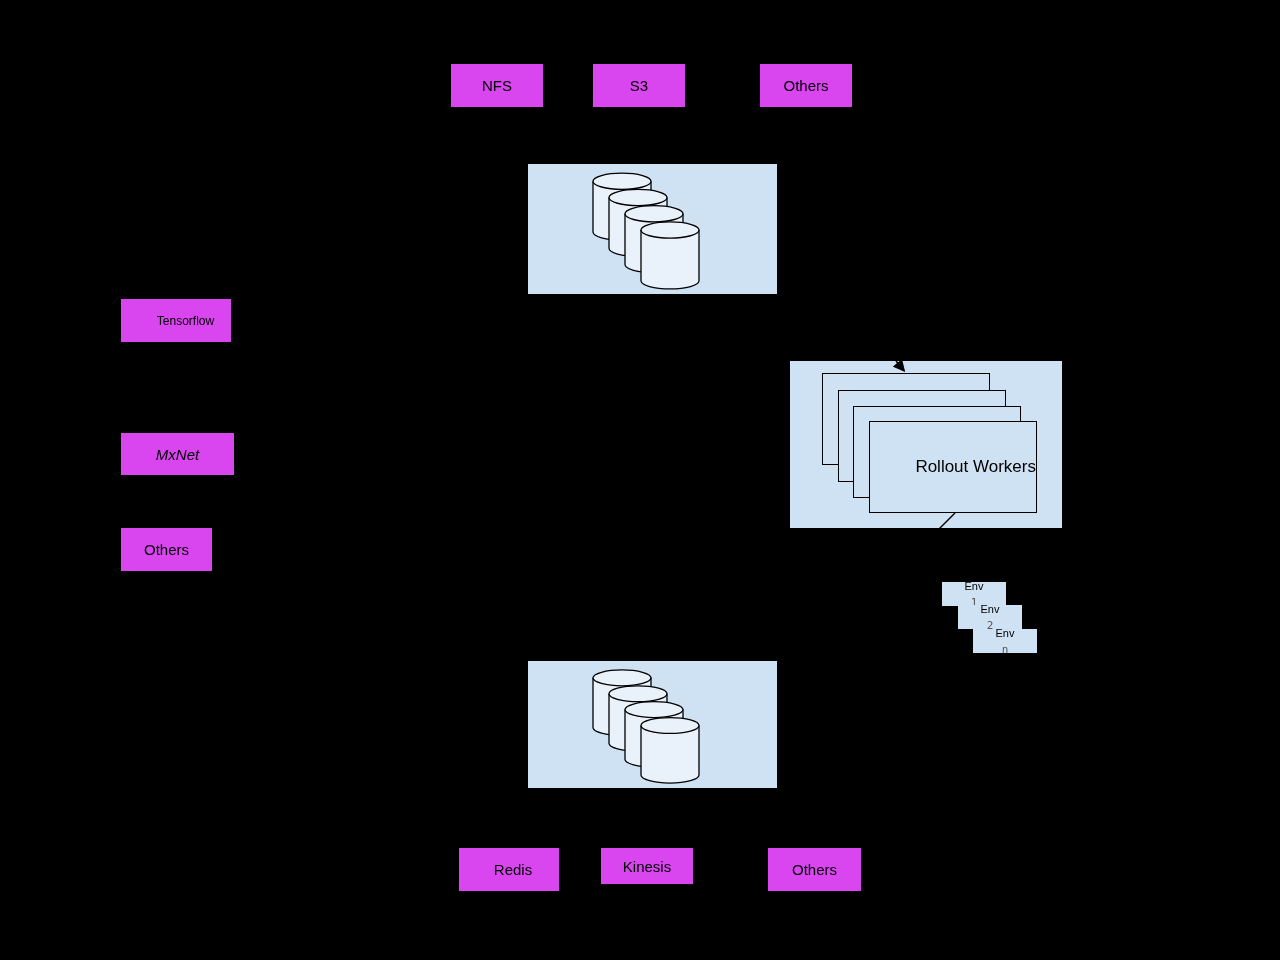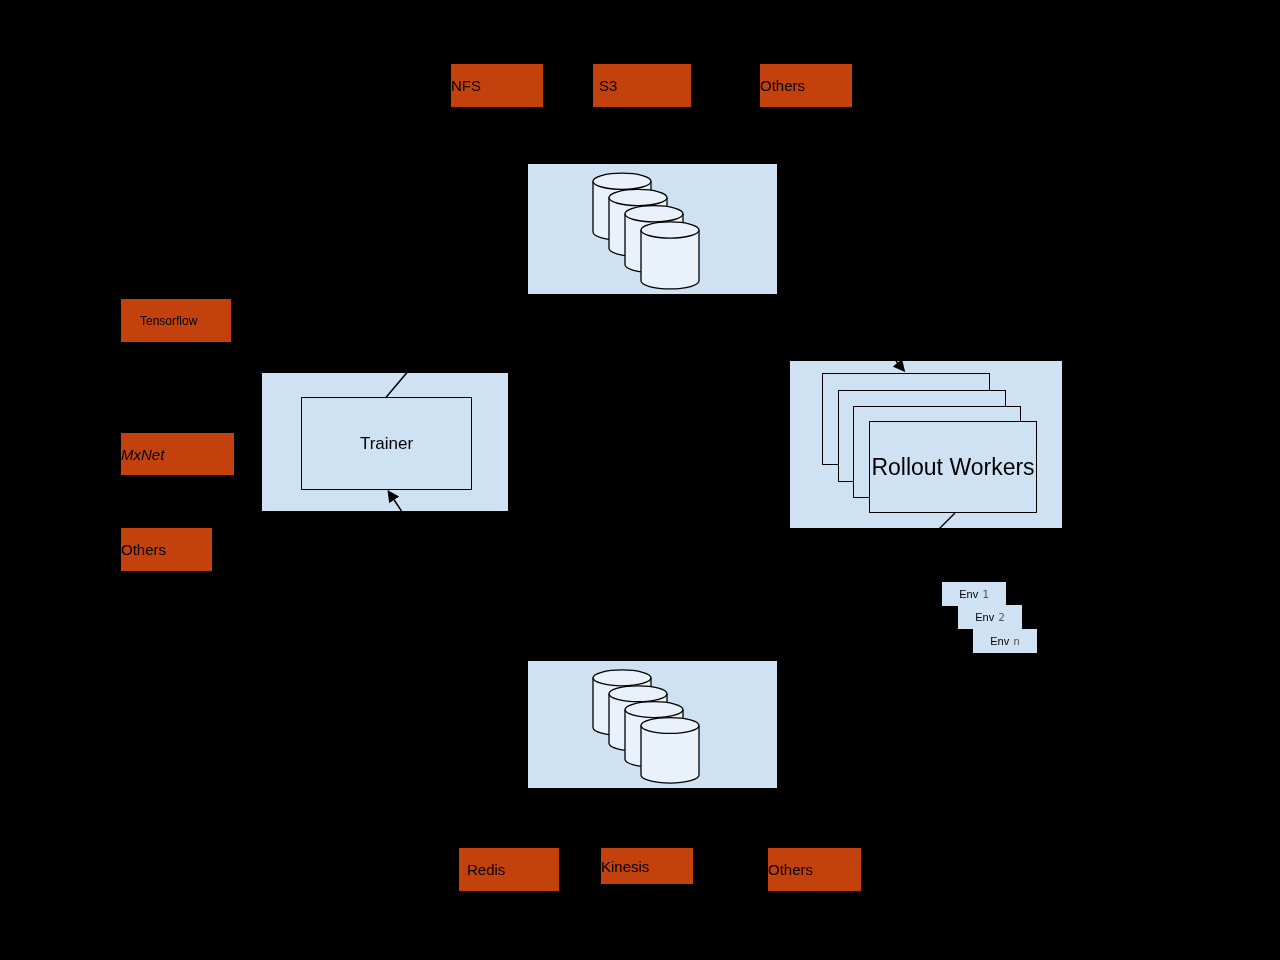--- a/index.html
+++ b/index.html
@@ -1,27 +1,27 @@
 <!DOCTYPE html>
 <html><head>
 <meta charset="utf-8">
 <style>
   html,body{margin:0;padding:0;background:#000;}
   #canvas{
     position:relative;width:1280px;height:960px;background:#000;
     font-family:"Liberation Sans",sans-serif;color:#000;overflow:hidden;
   }
   .box{
-    position:absolute;background:#c2410c;
-    display:flex;align-items:center;
+    position:absolute;background:#d946ef;
+    display:flex;align-items:center;justify-content:center;
     font-size:15px;line-height:1;
   }
   
   #box-nfs{left:451px;top:64px;width:92px;height:43px;}
-  #box-s3{left:593px;top:64px;width:92px;height:43px;padding-left:6px;}
+  #box-s3{left:593px;top:64px;width:92px;height:43px;}
   #box-others-top{left:760px;top:64px;width:92px;height:43px;}
   
   .storage{position:absolute;background:#cfe2f3;}
   #model-storage{left:528px;top:164px;width:249px;height:130px;}
   #data-storage{left:528px;top:661px;width:249px;height:127px;}
   .storage svg{display:block;width:100%;height:100%;}
   
   #box-tensorflow{left:121px;top:299px;width:91px;height:43px;font-size:12px;padding-left:19px;}
   #box-mxnet{left:121px;top:433px;width:113px;height:42px;font-style:italic;}
   #box-others-left{left:121px;top:528px;width:91px;height:43px;}
@@ -31,25 +31,25 @@
     position:absolute;left:39px;top:24px;width:169px;height:91px;
     background:#cfe2f3;border:1px solid #000;
     display:flex;align-items:center;justify-content:center;font-size:17px;
   }
   
   #rollout-container{position:absolute;left:790px;top:361px;width:272px;height:167px;background:#cfe2f3;}
   .rollout-rect{position:absolute;width:168px;height:92px;background:#cfe2f3;border:1px solid #000;box-sizing:border-box;}
   #rr1{left:32px;top:12px;}
   #rr2{left:48px;top:29px;}
   #rr3{left:63px;top:45px;}
-  #rr4{left:79px;top:60px;display:flex;align-items:center;justify-content:center;font-size:23px;}
+  #rr4{left:79px;top:60px;display:flex;align-items:center;justify-content:flex-end;font-size:17px;}
   
   .env-box{
     position:absolute;width:64px;height:24px;background:#cfe2f3;
-    display:flex;align-items:center;justify-content:center;gap:4px;font-size:11px;
+    display:flex;align-items:center;justify-content:center;gap:4px;font-size:11px;flex-direction:column;
   }
   #env-1{left:942px;top:582px;}
   #env-2{left:958px;top:605px;}
   #env-3{left:973px;top:629px;}
   .env-idx{font-family:"DejaVu Sans Mono",monospace;color:#555;font-size:11px;}
   
   #box-redis{left:459px;top:848px;width:92px;height:43px;padding-left:8px;}
   #box-kinesis{left:601px;top:848px;width:92px;height:36px;}
   #box-others-bottom{left:768px;top:848px;width:93px;height:43px;}
   
@@ -88,25 +88,20 @@
   <div class="box" id="box-tensorflow">
     <span>Tensorflow</span>
   </div>
   <div class="box" id="box-mxnet">
     <span>MxNet</span>
   </div>
   <div class="box" id="box-others-left">
     <span>Others</span>
   </div>
 
-  <div id="trainer-container">
-    <div id="trainer-box">
-      <span>Trainer</span>
-    </div>
-  </div>
 
   <div id="rollout-container">
     <div class="rollout-rect" id="rr1"></div>
     <div class="rollout-rect" id="rr2"></div>
     <div class="rollout-rect" id="rr3"></div>
     <div class="rollout-rect" id="rr4">
       <span>Rollout Workers</span>
     </div>
   </div>
 

